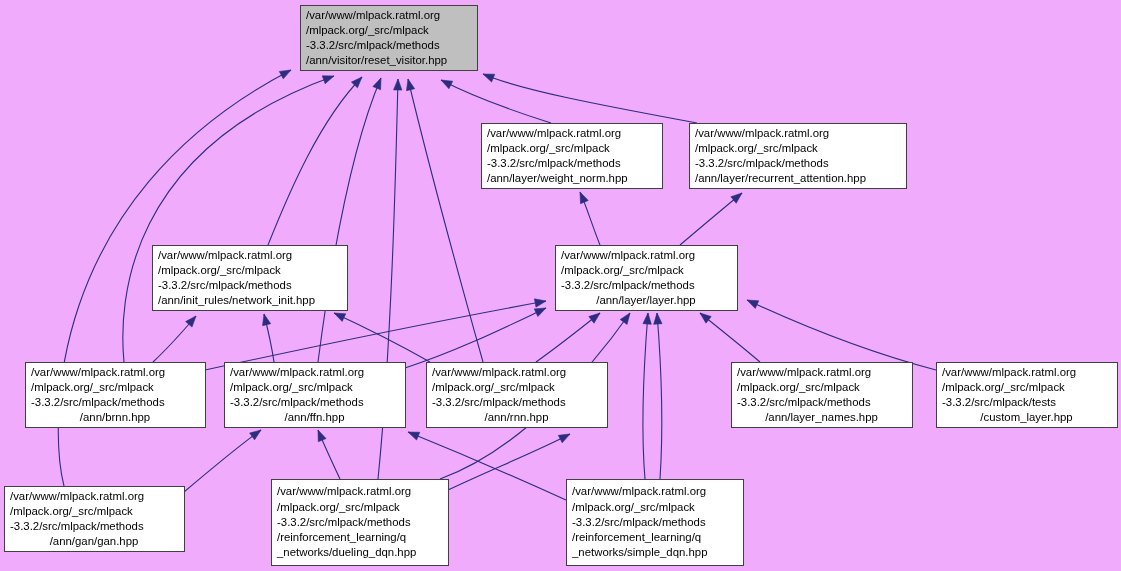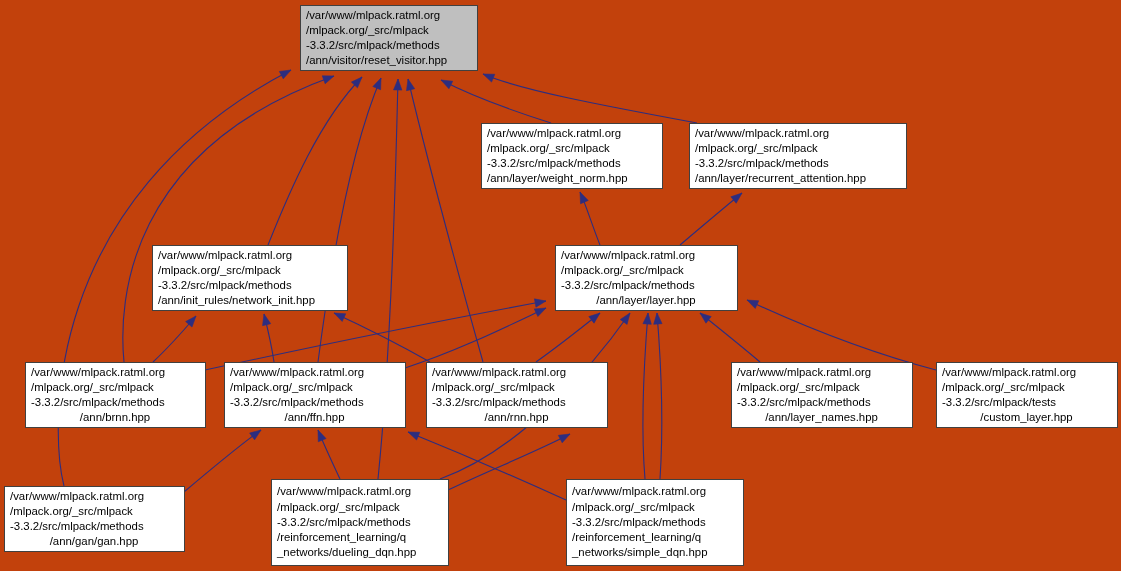--- a/index.html
+++ b/index.html
@@ -4,21 +4,21 @@
 <style>
   html, body {
     margin: 0;
     padding: 0;
     background: #ffffff;
   }
   #canvas {
     position: relative;
     width: 1121px;
     height: 571px;
-    background: #c2410c;
+    background: #f0abfc;
     font-family: "Liberation Sans", sans-serif;
     overflow: hidden;
   }
   svg#graph {
     position: absolute;
     left: 0;
     top: 0;
     width: 1121px;
     height: 571px;
   }

